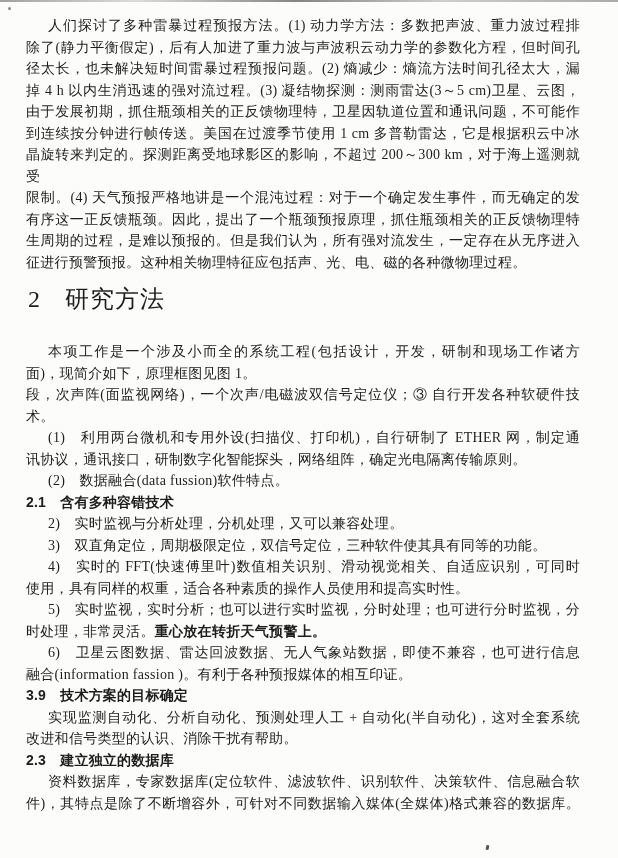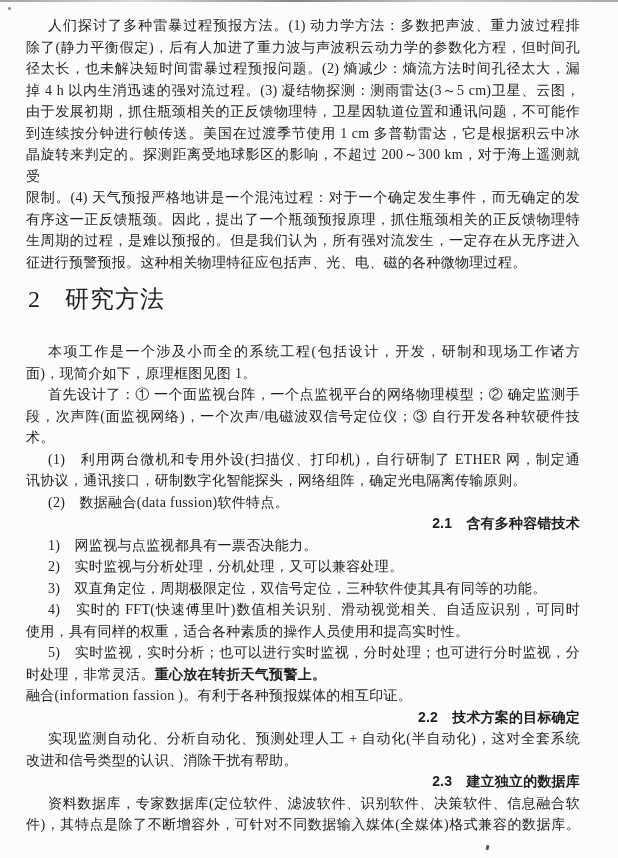--- a/index.html
+++ b/index.html
@@ -39,21 +39,20 @@
   .line.i {
     padding-left: 22px;
   }
   .line.i.j {
     text-indent: 0;
   }
   .line.h {
     font-family: "Liberation Sans", sans-serif;
     font-weight: bold;
     letter-spacing: 0.2px;
-    text-align: right;
   }
   .b {
     font-weight: bold;
   }
   .section-heading {
     margin: 13px 0 29px 2px;
     font-size: 24px;
     line-height: 26px;
     font-weight: 500;
     letter-spacing: 1px;
@@ -115,36 +114,35 @@
         <div class="line ">征进行预警预报。这种相关物理特征应包括声、光、电、磁的各种微物理过程。</div>
       </div>
 
     <h2 class="section-heading">
       <span class="sec-num">2</span><span class="sec-title">研究方法</span>
     </h2>
 
     <div id="flow-main">
         <div class="line i j">本项工作是一个涉及小而全的系统工程(包括设计，开发，研制和现场工作诸方</div>
         <div class="line ">面)，现简介如下，原理框图见图 1。</div>
-        <div class="line i j">首先设计了：① 一个面监视台阵，一个点监视平台的网络物理模型；② 确定监测手</div>
         <div class="line j">段，次声阵(面监视网络)，一个次声/电磁波双信号定位仪；③ 自行开发各种软硬件技</div>
         <div class="line ">术。</div>
         <div class="line i j">(1)　利用两台微机和专用外设(扫描仪、打印机)，自行研制了 ETHER 网，制定通</div>
         <div class="line ">讯协议，通讯接口，研制数字化智能探头，网络组阵，确定光电隔离传输原则。</div>
         <div class="line i">(2)　数据融合(data fussion)软件特点。</div>
         <div class="line h">2.1　含有多种容错技术</div>
-        <div class="line i">1)　网监视与点监视都具有一票否决能力。</div>
         <div class="line i">2)　实时监视与分析处理，分机处理，又可以兼容处理。</div>
         <div class="line i">3)　双直角定位，周期极限定位，双信号定位，三种软件使其具有同等的功能。</div>
         <div class="line i j">4)　实时的 FFT(快速傅里叶)数值相关识别、滑动视觉相关、自适应识别，可同时</div>
         <div class="line ">使用，具有同样的权重，适合各种素质的操作人员使用和提高实时性。</div>
         <div class="line i j">5)　实时监视，实时分析；也可以进行实时监视，分时处理；也可进行分时监视，分</div>
         <div class="line "><span>时处理，非常灵活。</span><span class="b">重心放在转折天气预警上。</span></div>
+        <div class="line i j">6)　卫星云图数据、雷达回波数据、无人气象站数据，即使不兼容，也可进行信息</div>
         <div class="line ">融合(information fassion )。有利于各种预报媒体的相互印证。</div>
-        <div class="line h">2.2　技术方案的目标确定</div>
+        <div class="line h">3.9　技术方案的目标确定</div>
         <div class="line i j">实现监测自动化、分析自动化、预测处理人工 + 自动化(半自动化)，这对全套系统</div>
         <div class="line ">改进和信号类型的认识、消除干扰有帮助。</div>
         <div class="line h">2.3　建立独立的数据库</div>
         <div class="line i j">资料数据库，专家数据库(定位软件、滤波软件、识别软件、决策软件、信息融合软</div>
         <div class="line j">件)，其特点是除了不断增容外，可针对不同数据输入媒体(全媒体)格式兼容的数据库。</div>
       </div>
 
   </div>
 </div>
 

